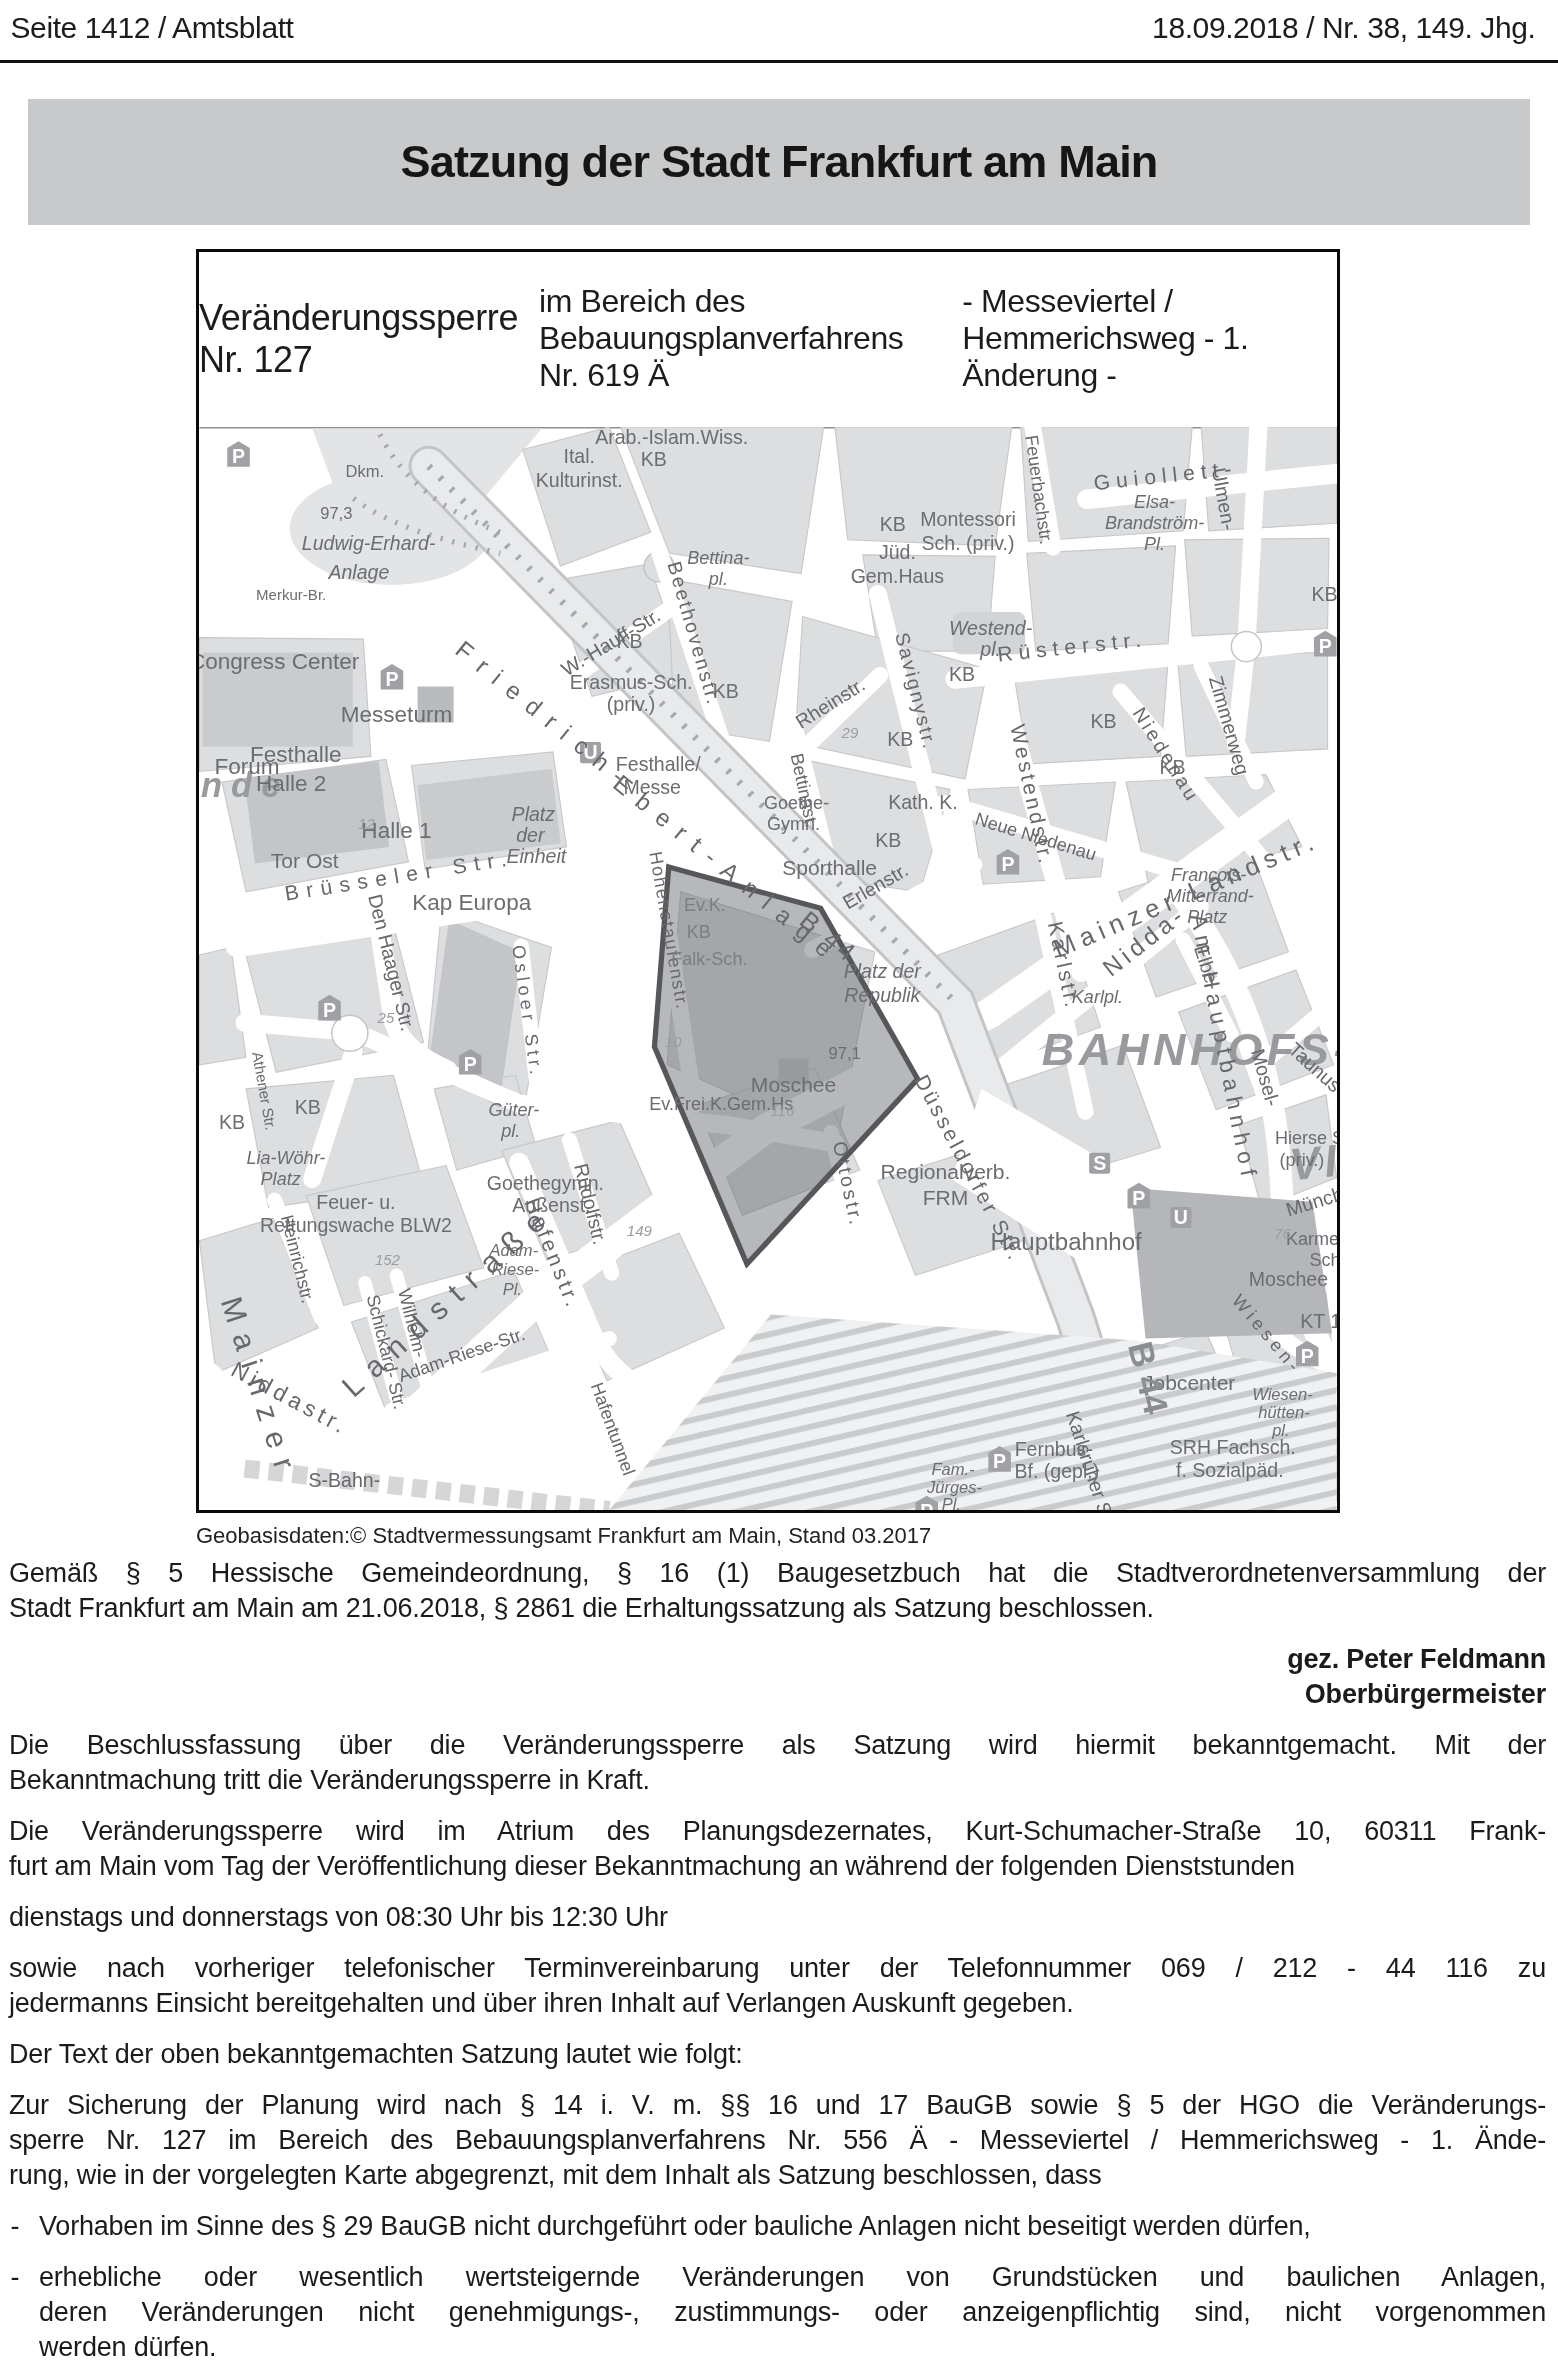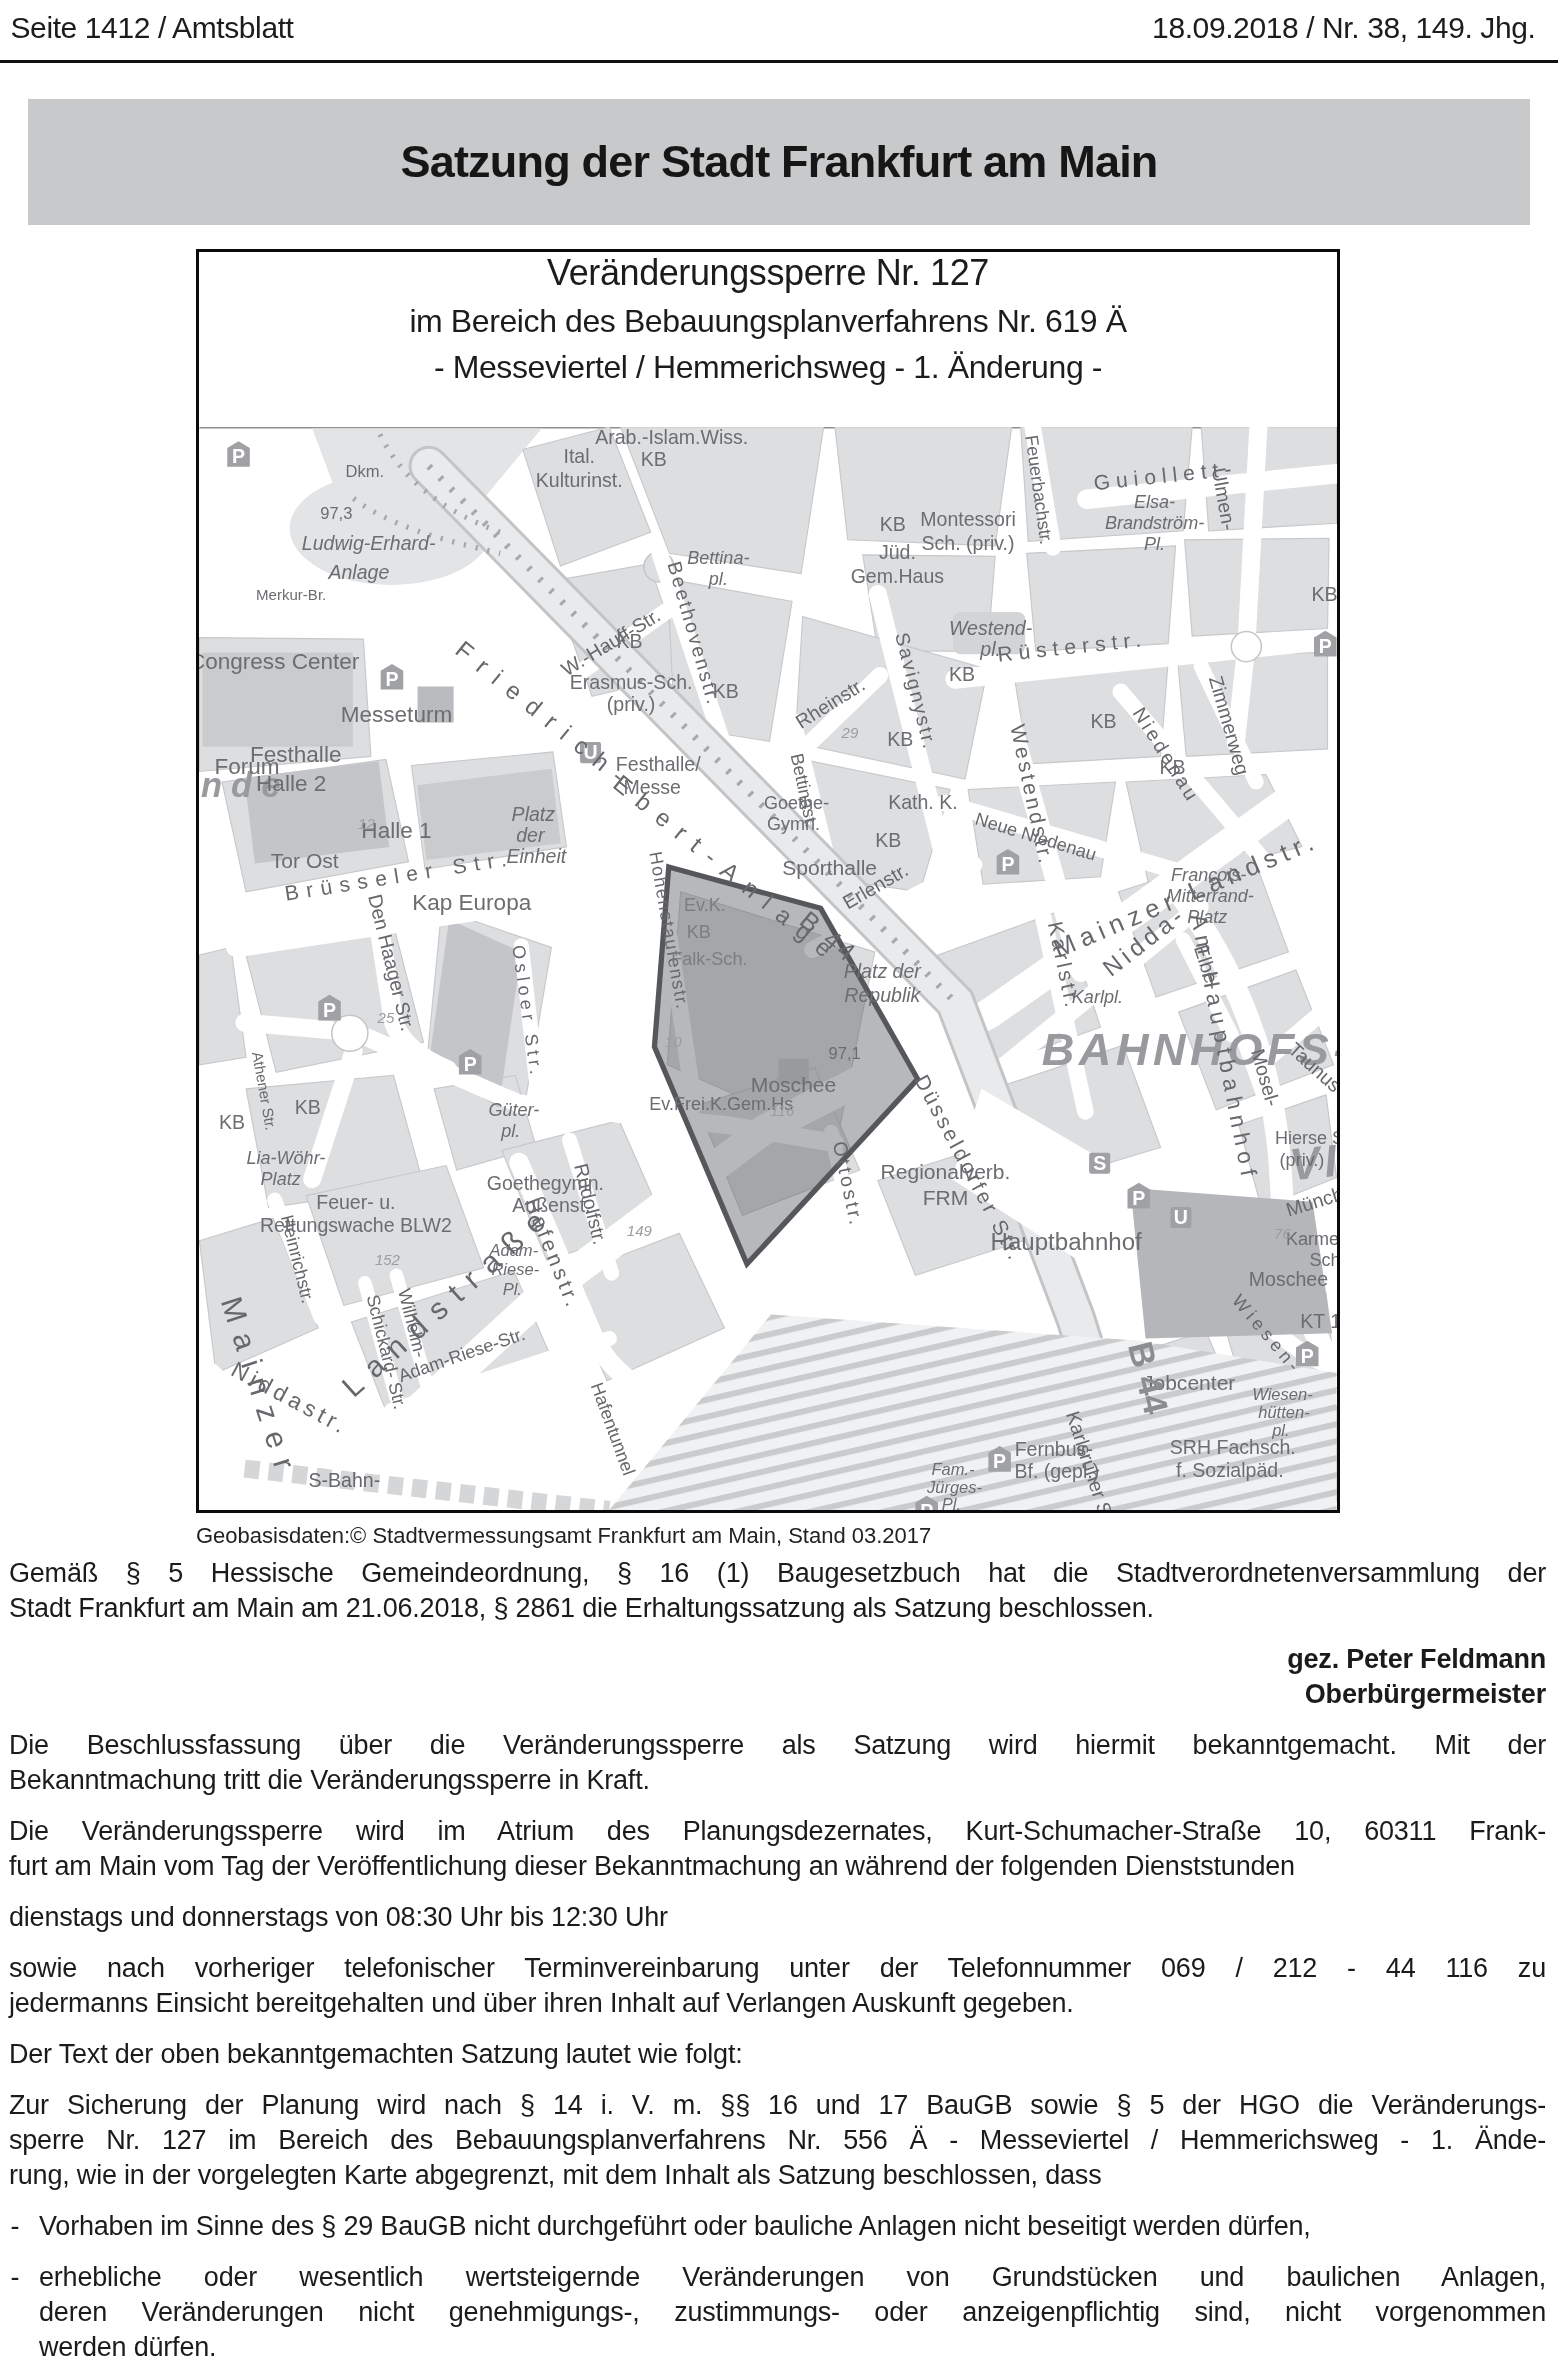--- a/index.html
+++ b/index.html
@@ -9,21 +9,21 @@
   .hdr{position:absolute;top:10.5px;left:10.5px;right:22.6px;display:flex;justify-content:space-between;
        font-size:30px;letter-spacing:-0.4px;}
   .hdr-rule{position:absolute;top:60px;left:0;width:100%;height:3px;background:#111;}
   
   .banner{position:absolute;left:28px;top:99px;width:1502px;height:126px;background:#c7c9cb;
           display:flex;align-items:center;justify-content:center;}
   .banner h1{margin:0;font-size:45px;letter-spacing:-0.8px;font-weight:bold;color:#161616;}
   
   .mapbox{position:absolute;left:196px;top:249px;width:1144px;height:1264px;border:3px solid #0a0a0a;
           box-sizing:border-box;background:#fff;}
-  .maptitle{height:173px;display:flex;flex-direction:column;align-items:center;justify-content:flex-start;gap:9px;}
+  .maptitle{height:173px;display:flex;flex-direction:row;align-items:center;justify-content:center;gap:21px;}
   .mt1{font-size:36px;letter-spacing:-0.4px;}
   .mt2,.mt3{font-size:32px;letter-spacing:-0.4px;}
   .mapwrap{position:absolute;left:0;bottom:0;width:1138px;height:1083px;}
   svg{display:block;}
   
   .blk{fill:#dcdee0;stroke:#c6c8ca;stroke-width:1.5;}
   .park{fill:#e3e4e6;}
   .bld{stroke:none;}
   .road{fill:none;stroke:#ffffff;stroke-linecap:round;stroke-linejoin:round;}
   .fea-c{fill:none;stroke:#c2c4c6;stroke-width:54;stroke-linecap:round;}

